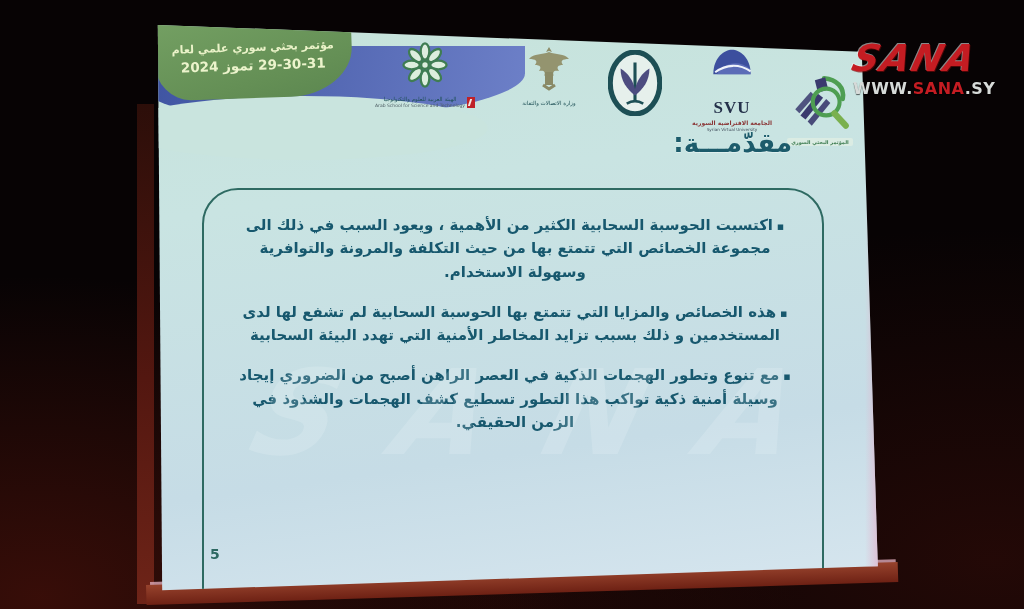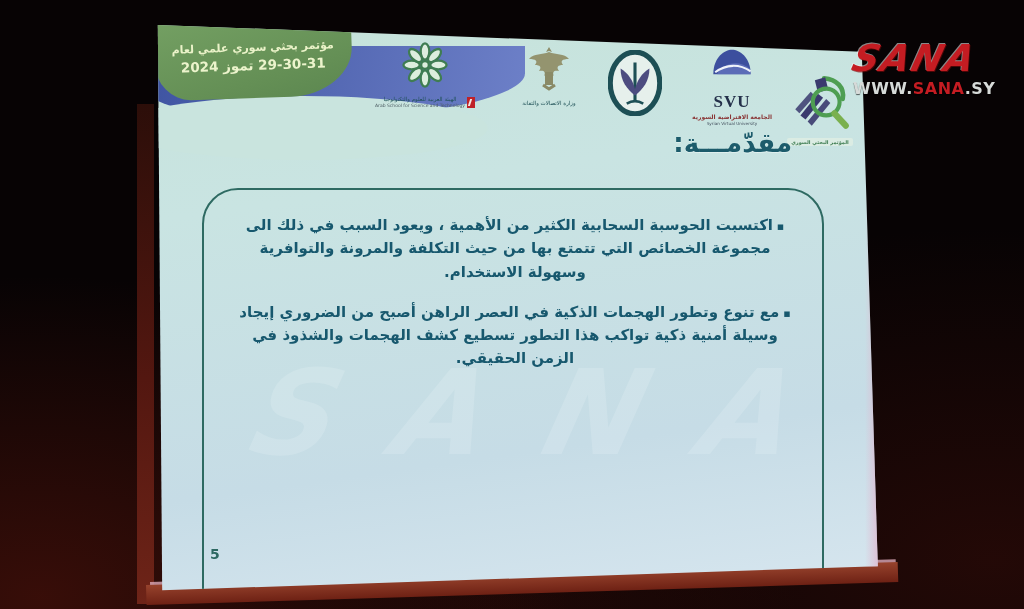--- a/index.html
+++ b/index.html
@@ -60,21 +60,21 @@
   .logo{position:absolute;display:flex;flex-direction:column;align-items:center;}
   .logo .cap{font-size:5.5px;color:#1d4f55;line-height:1.25;text-align:center;direction:rtl;}
   .logo .cap-en{font-size:4.5px;color:#4a5a60;line-height:1.2;text-align:center;}
   .logo-asst{left:218px;top:24px;width:110px;}
   .asst-caption{display:flex;direction:rtl;align-items:center;gap:2px;margin-top:4px;}
   .red-chip{width:8px;height:11px;background:#bf2128;position:relative;flex:0 0 auto;}
   .red-chip::after{content:"";position:absolute;left:2px;top:2px;width:2px;height:7px;background:#f2e8e4;transform:skewX(-18deg);}
   .logo-ministry{left:352px;top:26px;width:90px;}
   .logo-univ{left:448px;top:32px;width:70px;}
   .logo-svu{left:532px;top:30px;width:96px;}
-  .svu-acronym{font-family:"Liberation Serif",serif;font-size:17px;font-weight:bold;color:#24304a;letter-spacing:1px;line-height:1;margin-top:13px;}
+  .svu-acronym{font-family:"Liberation Serif",serif;font-size:17px;font-weight:bold;color:#24304a;letter-spacing:1px;line-height:1;margin-top:19px;}
   .svu-ar{font-size:6px;font-weight:bold;color:#8a3535;margin-top:3px;direction:rtl;}
   .svu-en{font-size:4.2px;color:#44505e;margin-top:1px;}
   .conference-logo{left:622px;top:56px;width:92px;display:flex;flex-direction:column;align-items:center;position:absolute;}
   .conf-cap{font-size:5px;color:#3f7d52;font-weight:bold;direction:rtl;margin-top:2px;background:rgba(232,242,228,.6);padding:1px 4px;border-radius:2px;}
   
   .slide-title{
     position:absolute;right:88px;top:110px;direction:rtl;
     font-size:26px;font-weight:bold;color:#1c5b6b;
     text-shadow:0 1px 0 rgba(255,255,255,.4);
   }
@@ -208,20 +208,23 @@
       <div class="conf-cap">المؤتمر البحثي السوري</div>
     </div>
 
     <div class="slide-title">مقدّمـــة:</div>
 
     <div class="content-box">
       <div class="bullet">
         <span class="bullet-text">اكتسبت الحوسبة السحابية الكثير من الأهمية ، ويعود السبب في ذلك الى مجموعة الخصائص التي تتمتع بها من حيث التكلفة والمرونة والتوافرية وسهولة الاستخدام.</span>
       </div>
       <div class="bullet">
+        <span class="bullet-text">هذه الخصائص والمزايا التي تتمتع بها الحوسبة السحابية لم تشفع لها لدى المستخدمين و ذلك بسبب تزايد المخاطر الأمنية التي تهدد البيئة السحابية</span>
+      </div>
+      <div class="bullet">
         <span class="bullet-text">مع تنوع وتطور الهجمات الذكية في العصر الراهن أصبح من الضروري إيجاد وسيلة أمنية ذكية تواكب هذا التطور تسطيع كشف الهجمات والشذوذ في الزمن الحقيقي.</span>
       </div>
     </div>
 
     <div class="page-number">5</div>
 
     <div class="watermark">SANA</div>
 
     <div class="right-rim"></div>
   </div>

